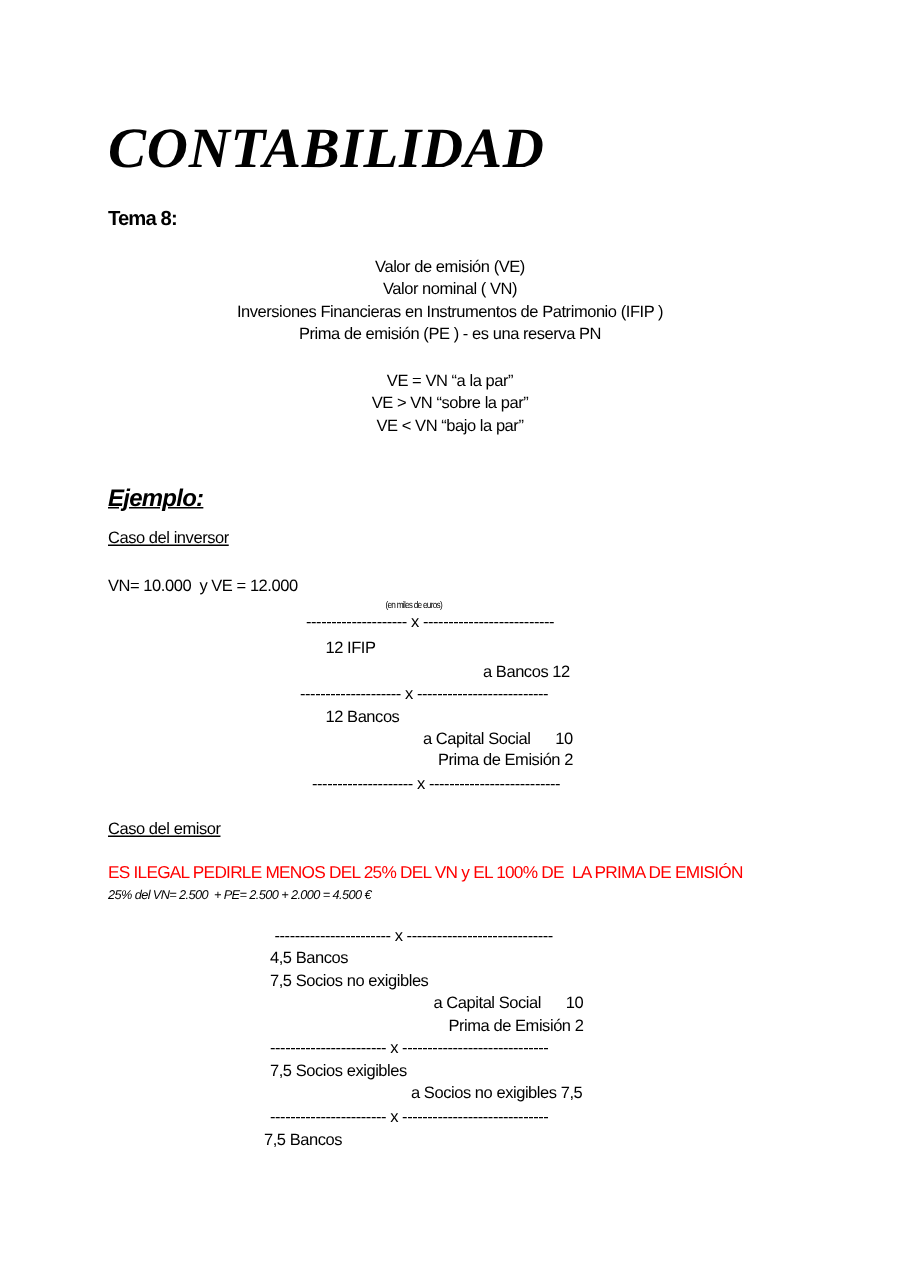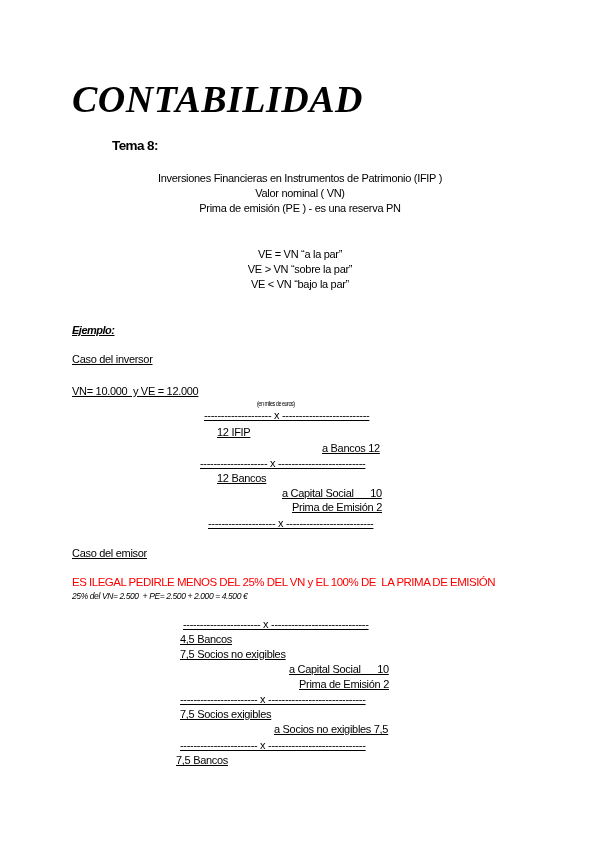--- a/index.html
+++ b/index.html
@@ -13,44 +13,45 @@
       font-family: "Liberation Sans", sans-serif;
       color: #000;
     }
     .abs { position: absolute; white-space: pre; line-height: 1; }
     .title {
       left: 72px; top: 80px;
       font-family: Liberation Serif, serif;
       font-weight: bold; font-style: italic;
       font-size: 38px; letter-spacing: 0.5px;
     }
-    .tema { left: 72px; top: 139px; font-size: 13.5px; font-weight: bold; letter-spacing: -0.6px; margin-left: 40px; }
+    .tema { left: 72px; top: 139px; font-size: 13.5px; font-weight: bold; letter-spacing: -0.6px; }
     .center-block {
       position: absolute; left: 0; width: 600px; text-align: center;
       font-size: 11px; letter-spacing: -0.3px;
     }
     .center-block div { height: 15px; line-height: 15px; }
-    .t11 { font-size: 11px; letter-spacing: -0.3px; text-decoration: underline; }
+    .t11 { font-size: 11px; letter-spacing: -0.3px; }
     .u { text-decoration: underline; text-align: right; }
-    .ejemplo { left: 72px; top: 325px; font-size: 11px; font-weight: bold; font-style: italic; text-decoration: underline; letter-spacing: -0.5px; text-align: center; }
+    .ejemplo { left: 72px; top: 325px; font-size: 16px; font-weight: bold; font-style: italic; text-decoration: underline; letter-spacing: -0.5px; text-align: center; }
     .tiny { font-size: 6.5px; letter-spacing: -0.6px; transform: scaleX(0.85); transform-origin: left; }
     .red { color: #ff0000; font-size: 11.5px; letter-spacing: -0.5px; }
     .small { font-size: 8.5px; letter-spacing: -0.4px; }
   </style>
 </head>
 <body>
 
 <div>
 
   <div class="abs title">CONTABILIDAD</div>
   <div class="abs tema">Tema 8:</div>
 
   <div class="center-block" style="top:171px;">
+    <div>Valor de emisión (VE)</div>
+    <div>Valor nominal ( VN)</div>
     <div>Inversiones Financieras en Instrumentos de Patrimonio (IFIP )</div>
-    <div>Valor nominal ( VN)</div>
     <div>Prima de emisión (PE ) - es una reserva PN</div>
   </div>
 
   <div class="center-block" style="top:247px;">
     <div>VE = VN “a la par”</div>
     <div>VE &gt; VN “sobre la par”</div>
     <div>VE &lt; VN “bajo la par”</div>
   </div>
 
   <div class="abs ejemplo">Ejemplo:</div>

